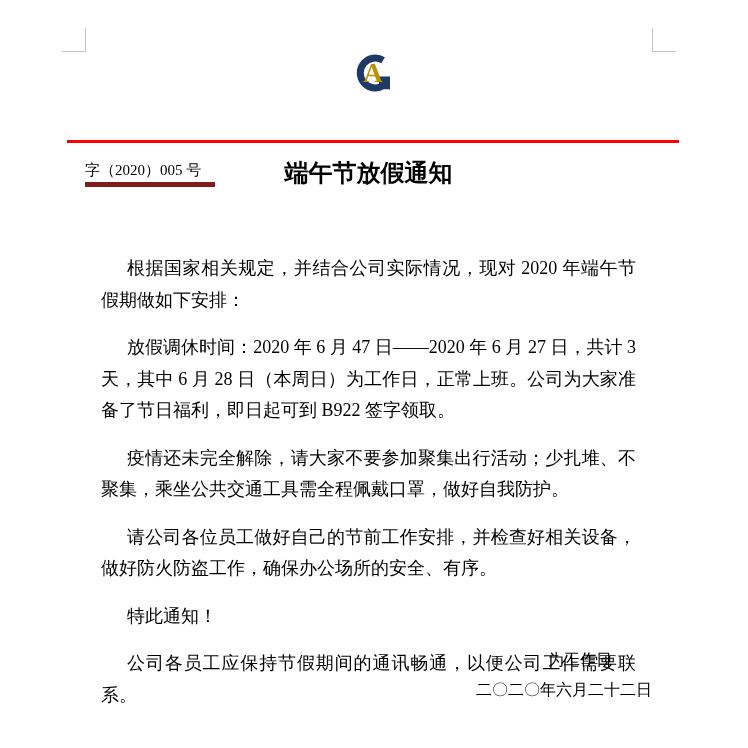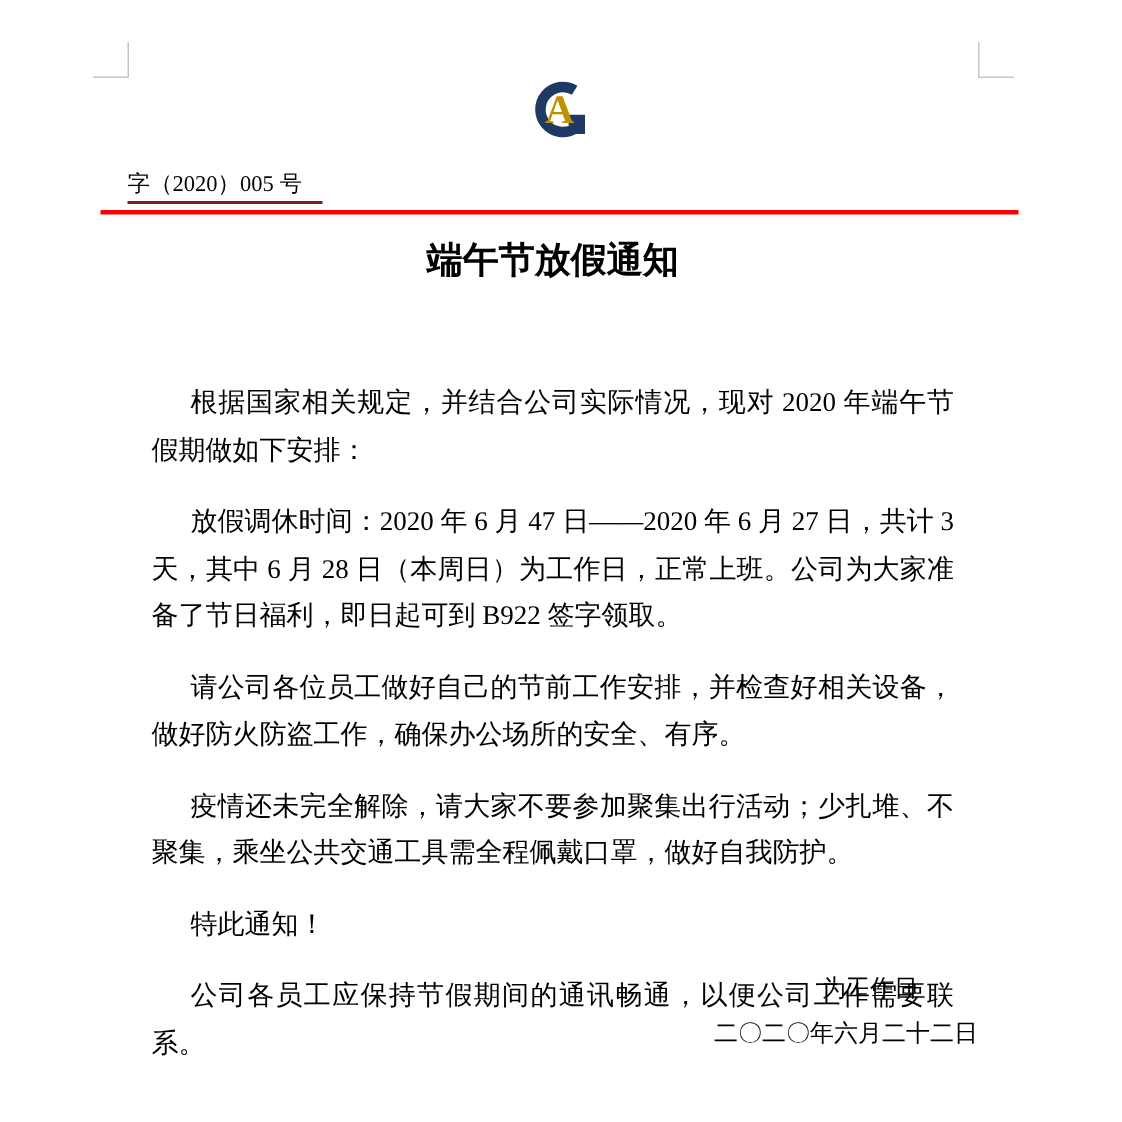--- a/index.html
+++ b/index.html
@@ -57,23 +57,24 @@
   }
   
   .docnum-row {
     position: absolute;
     left: 85px; top: 113px;
     width: 567px;
     font-size: 15px;
   }
   .docnum-text {
     display: inline-block;
-    border-bottom: 2px solid #7f1d1d;
+    border-bottom: 5px solid #7f1d1d;
     padding-right: 14px;
     padding-bottom: 2px;
+    margin-top: 48px;
   }
   .red-rule {
     position: absolute;
     left: 67px; top: 140px;
     width: 612px;
     height: 3px;
     background: #ff0000;
   }
   
   .doc-title {
@@ -134,22 +135,22 @@
   <div class="docnum-row">
     <span class="docnum-text">字（2020）005 号</span>
   </div>
   <div class="red-rule"></div>
 
   <div class="doc-title">端午节放假通知</div>
 
   <div class="doc-body">
     <p>根据国家相关规定，并结合公司实际情况，现对 2020 年端午节假期做如下安排：</p>
     <p>放假调休时间：2020 年 6 月 47 日——2020 年 6 月 27 日，共计 3 天，其中 6 月 28 日（本周日）为工作日，正常上班。公司为大家准备了节日福利，即日起可到 B922 签字领取。</p>
+    <p>疫情还未完全解除，请大家不要参加聚集出行活动；少扎堆、不聚集，乘坐公共交通工具需全程佩戴口罩，做好自我防护。</p>
     <p>请公司各位员工做好自己的节前工作安排，并检查好相关设备，做好防火防盗工作，确保办公场所的安全、有序。</p>
-    <p>疫情还未完全解除，请大家不要参加聚集出行活动；少扎堆、不聚集，乘坐公共交通工具需全程佩戴口罩，做好自我防护。</p>
     <p>特此通知！</p>
     <p>公司各员工应保持节假期间的通讯畅通，以便公司工作需要联系。</p>
   </div>
 
   <div class="signature">
     <p class="dept">为工作日</p>
     <p class="sign-date">二〇二〇年六月二十二日</p>
   </div>
 
 </div>

